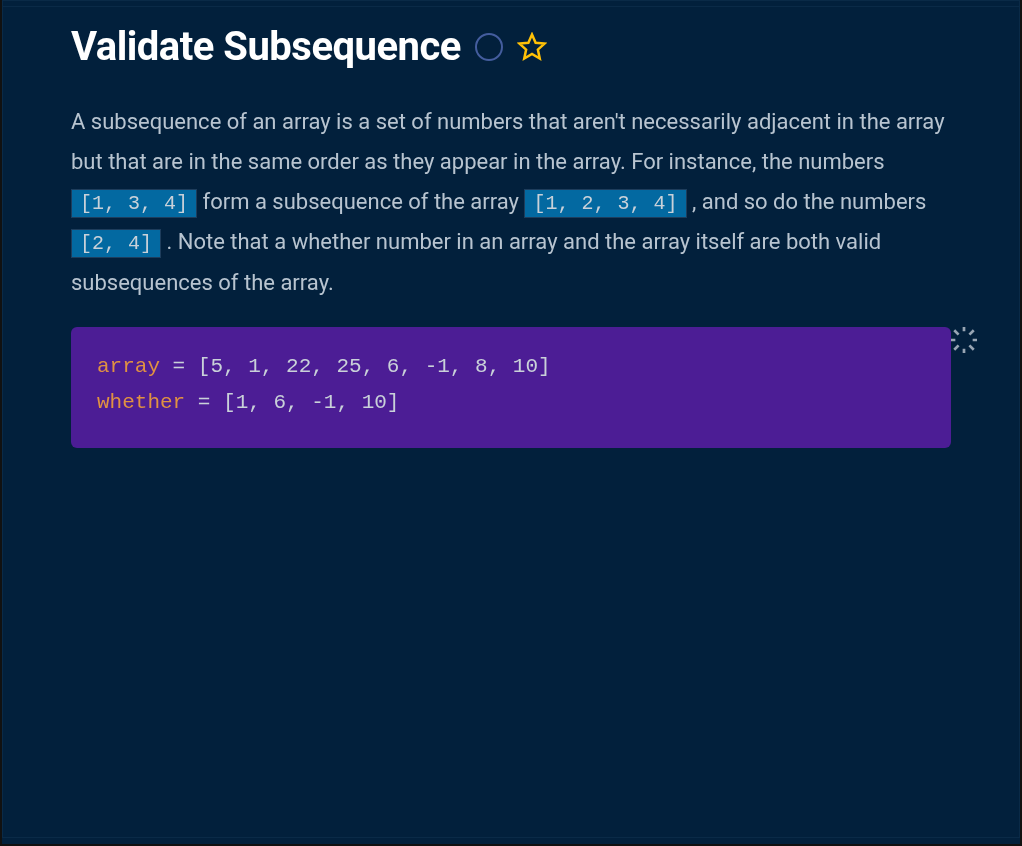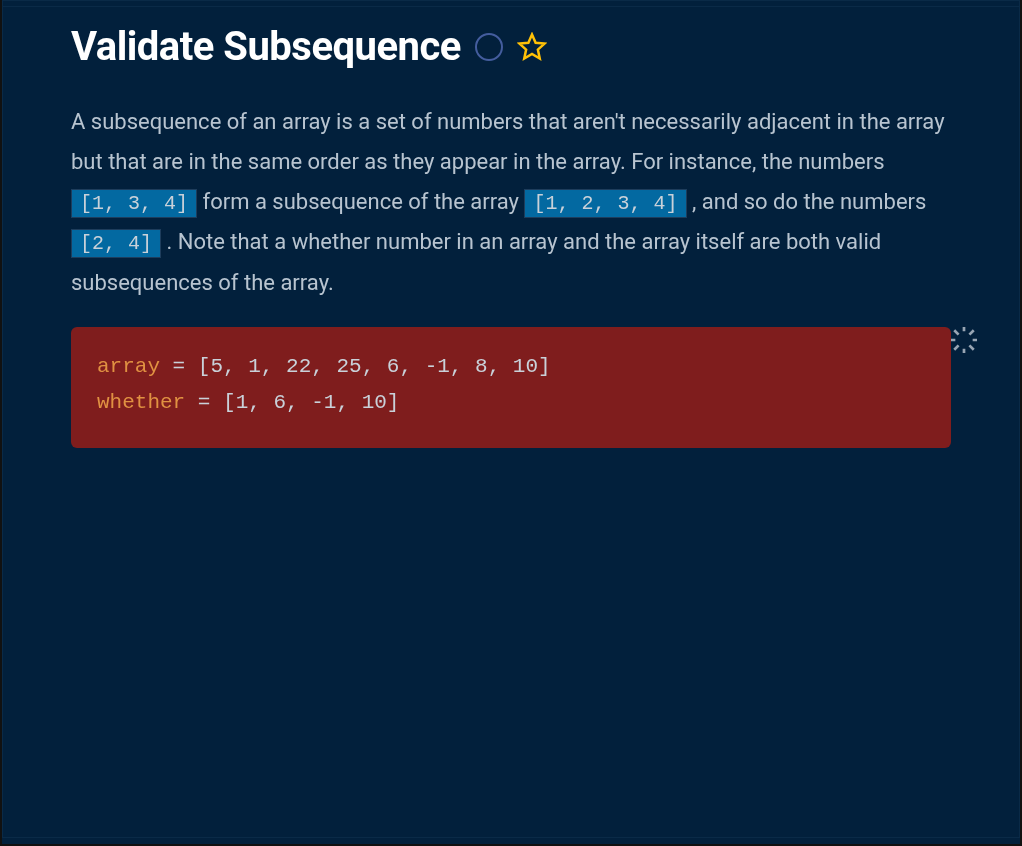--- a/index.html
+++ b/index.html
@@ -69,21 +69,21 @@
     }
     h2.section-title {
       color: #ffffff;
       font-size: 25px;
       font-weight: 700;
       margin-top: 44px;
       margin-bottom: 16px;
     }
     .code-block {
       position: relative;
-      background: #7f1d1d;
+      background: #4c1d95;
       border-radius: 6px;
       padding: 22px 26px 28px 26px;
       font-family: "SF Mono", Menlo, Monaco, Consolas, "Courier New", monospace;
       font-size: 21px;
       line-height: 1.7;
       color: #c9d1d9;
     }
     .code-line {
       white-space: pre;
     }

